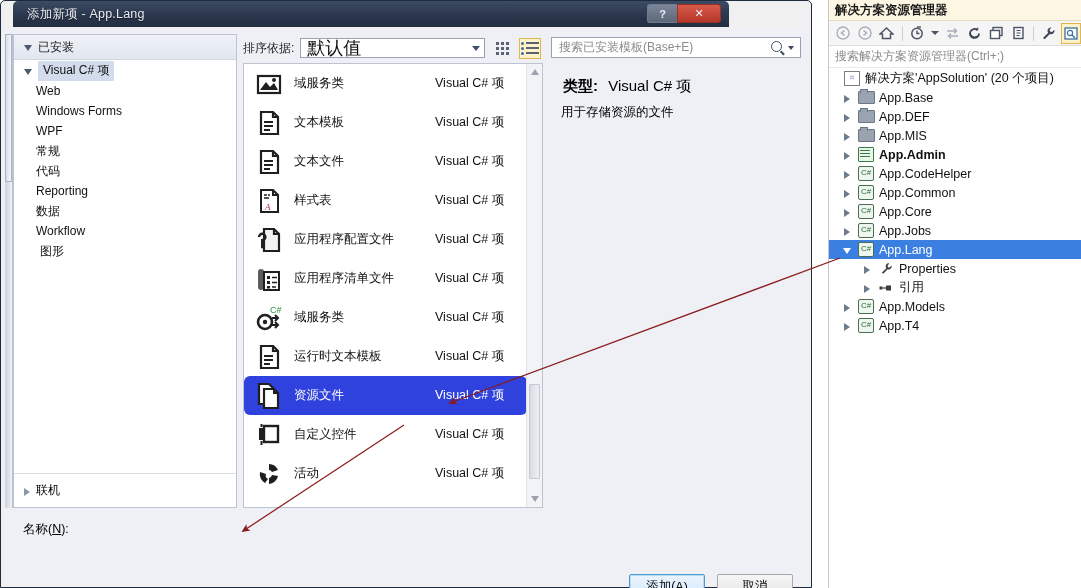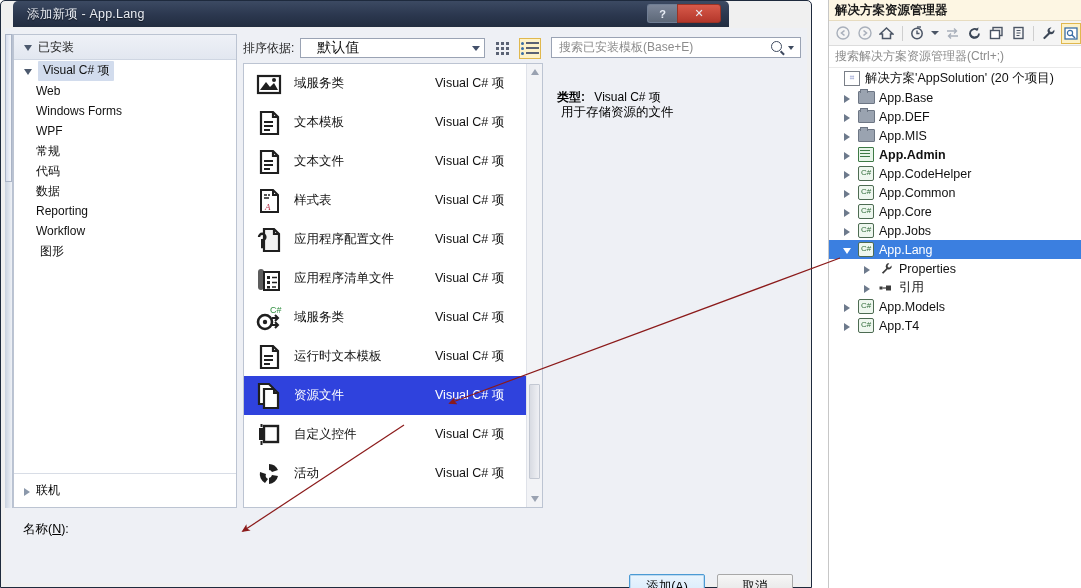--- a/index.html
+++ b/index.html
@@ -114,21 +114,21 @@
     position:absolute;left:238px;top:6px;width:300px;height:474px;
   }
   .sortbar{
     position:absolute;left:0;top:3px;right:0;height:22px;
     display:flex;align-items:center;
   }
   .sortbar .lbl{font-size:12px;color:#1b1b1b;margin-right:6px;}
   .combo{
     width:185px;height:20px;background:#fff;border:1px solid #9aa3b4;
     box-sizing:border-box;position:relative;display:flex;align-items:center;
-    padding-left:16px;font-size:14px;color:#111;
+    padding-left:6px;font-size:18px;color:#111;
   }
   .combo .arw{
     position:absolute;right:4px;top:7px;width:0;height:0;
     border-left:4px solid transparent;border-right:4px solid transparent;border-top:5px solid #43506a;
   }
   .viewbtn{
     width:22px;height:21px;margin-left:6px;box-sizing:border-box;
     display:flex;align-items:center;justify-content:center;
   }
   .viewbtn.active{background:#fdf2c8;border:1px solid #e0b84e;}
@@ -142,21 +142,21 @@
   .tpl-pane{
     position:absolute;left:0;top:29px;width:300px;height:445px;
     background:#ffffff;border:1px solid #bcc4d2;box-sizing:border-box;
     overflow:hidden;
   }
   .tpl-list{position:absolute;left:0;top:0;width:283px;bottom:0;}
   .tpl-row{
     height:39px;display:flex;align-items:center;box-sizing:border-box;
     padding-left:10px;
   }
-  .tpl-row.selected{background:#2f42dd;color:#fff;}
+  .tpl-row.selected{background:#2f42dd;color:#fff;border-radius:6px;}
   .tpl-ico{width:30px;height:30px;flex:none;margin-right:10px;position:relative;}
   .tpl-name{font-size:12.5px;color:#111;flex:1;white-space:nowrap;}
   .tpl-kind{font-size:12.5px;color:#111;width:92px;white-space:nowrap;}
   .tpl-row.selected .tpl-name,.tpl-row.selected .tpl-kind{color:#ffffff;}
 
   
   .tpl-sb{
     position:absolute;right:0;top:0;width:16px;bottom:0;
     background:#f2f3f6;border-left:1px solid #dfe2e9;box-sizing:border-box;
   }
@@ -191,21 +191,21 @@
     background:#3e4a5f;transform:rotate(45deg);
   }
   .magdd{
     position:absolute;right:6px;top:8px;width:0;height:0;
     border-left:3.5px solid transparent;border-right:3.5px solid transparent;border-top:4.5px solid #3e4a5f;
   }
   .desc{
     position:absolute;left:0;top:29px;width:250px;height:445px;
     background:#eef0f5;
   }
-  .desc .line1{position:absolute;left:6px;top:14px;font-size:12px;white-space:nowrap;margin-top:12px;}
+  .desc .line1{position:absolute;left:12px;top:14px;font-size:15px;white-space:nowrap;}
   .desc .line1 b{font-weight:bold;}
   .desc .line2{position:absolute;left:10px;top:41px;font-size:12.5px;white-space:nowrap;}
 
   
   .namerow{position:absolute;left:8px;top:488px;width:790px;height:24px;}
   .namelbl{position:absolute;left:10px;top:5px;font-size:12.5px;}
   .namelbl u{text-decoration:underline;}
   .nameinput{
     position:absolute;left:138px;top:0;width:388px;height:22px;
     background:#fff;border:1px solid #9aa3b4;box-sizing:border-box;
@@ -327,24 +327,24 @@
           <div class="tnode l2">
               <span>WPF</span>
             </div>
           <div class="tnode l2">
               <span>常规</span>
             </div>
           <div class="tnode l2">
               <span>代码</span>
             </div>
           <div class="tnode l2">
+              <span>Reporting</span>
+            </div>
+          <div class="tnode l2">
               <span>数据</span>
-            </div>
-          <div class="tnode l2">
-              <span>Reporting</span>
             </div>
           <div class="tnode l2">
               <span>Workflow</span>
             </div>
           <div class="tnode l1b">
               <span>图形</span>
             </div>
         </div>
         <div class="tree-foot">
           <span class="tri tri-right"></span>

